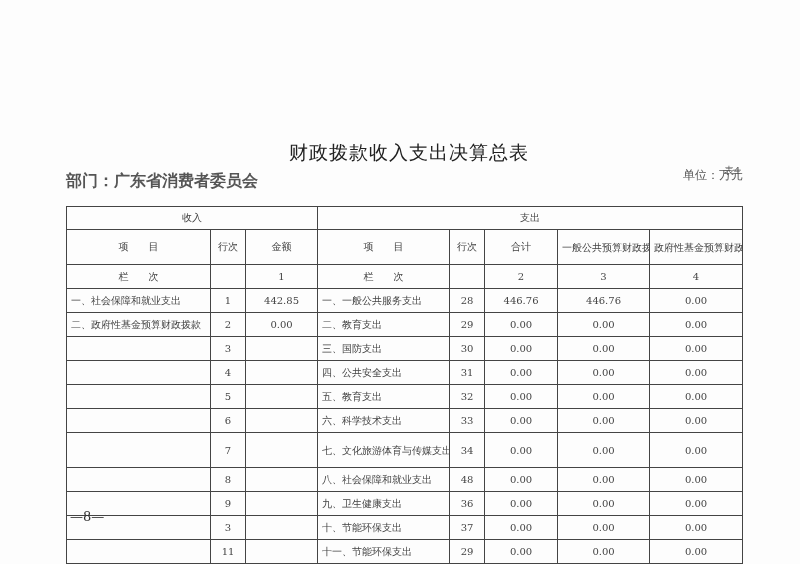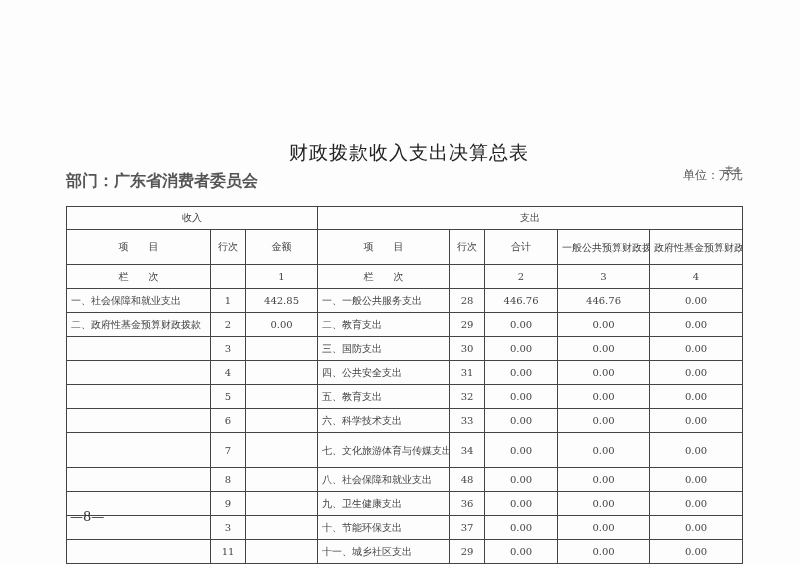--- a/index.html
+++ b/index.html
@@ -162,21 +162,21 @@
         <td class="l">十、节能环保支出</td>
         <td class="c">37</td>
         <td class="r">0.00</td>
         <td class="r">0.00</td>
         <td class="r">0.00</td>
       </tr>
       <tr>
         <td class="l"></td>
         <td class="c">11</td>
         <td class="r"></td>
-        <td class="l">十一、城乡社区支出</td>
+        <td class="l">十一、节能环保支出</td>
         <td class="c">29</td>
         <td class="r">0.00</td>
         <td class="r">0.00</td>
         <td class="r">0.00</td>
       </tr>
     </tbody>
 </table>
 
 <div class="footer">—8—</div>
 

